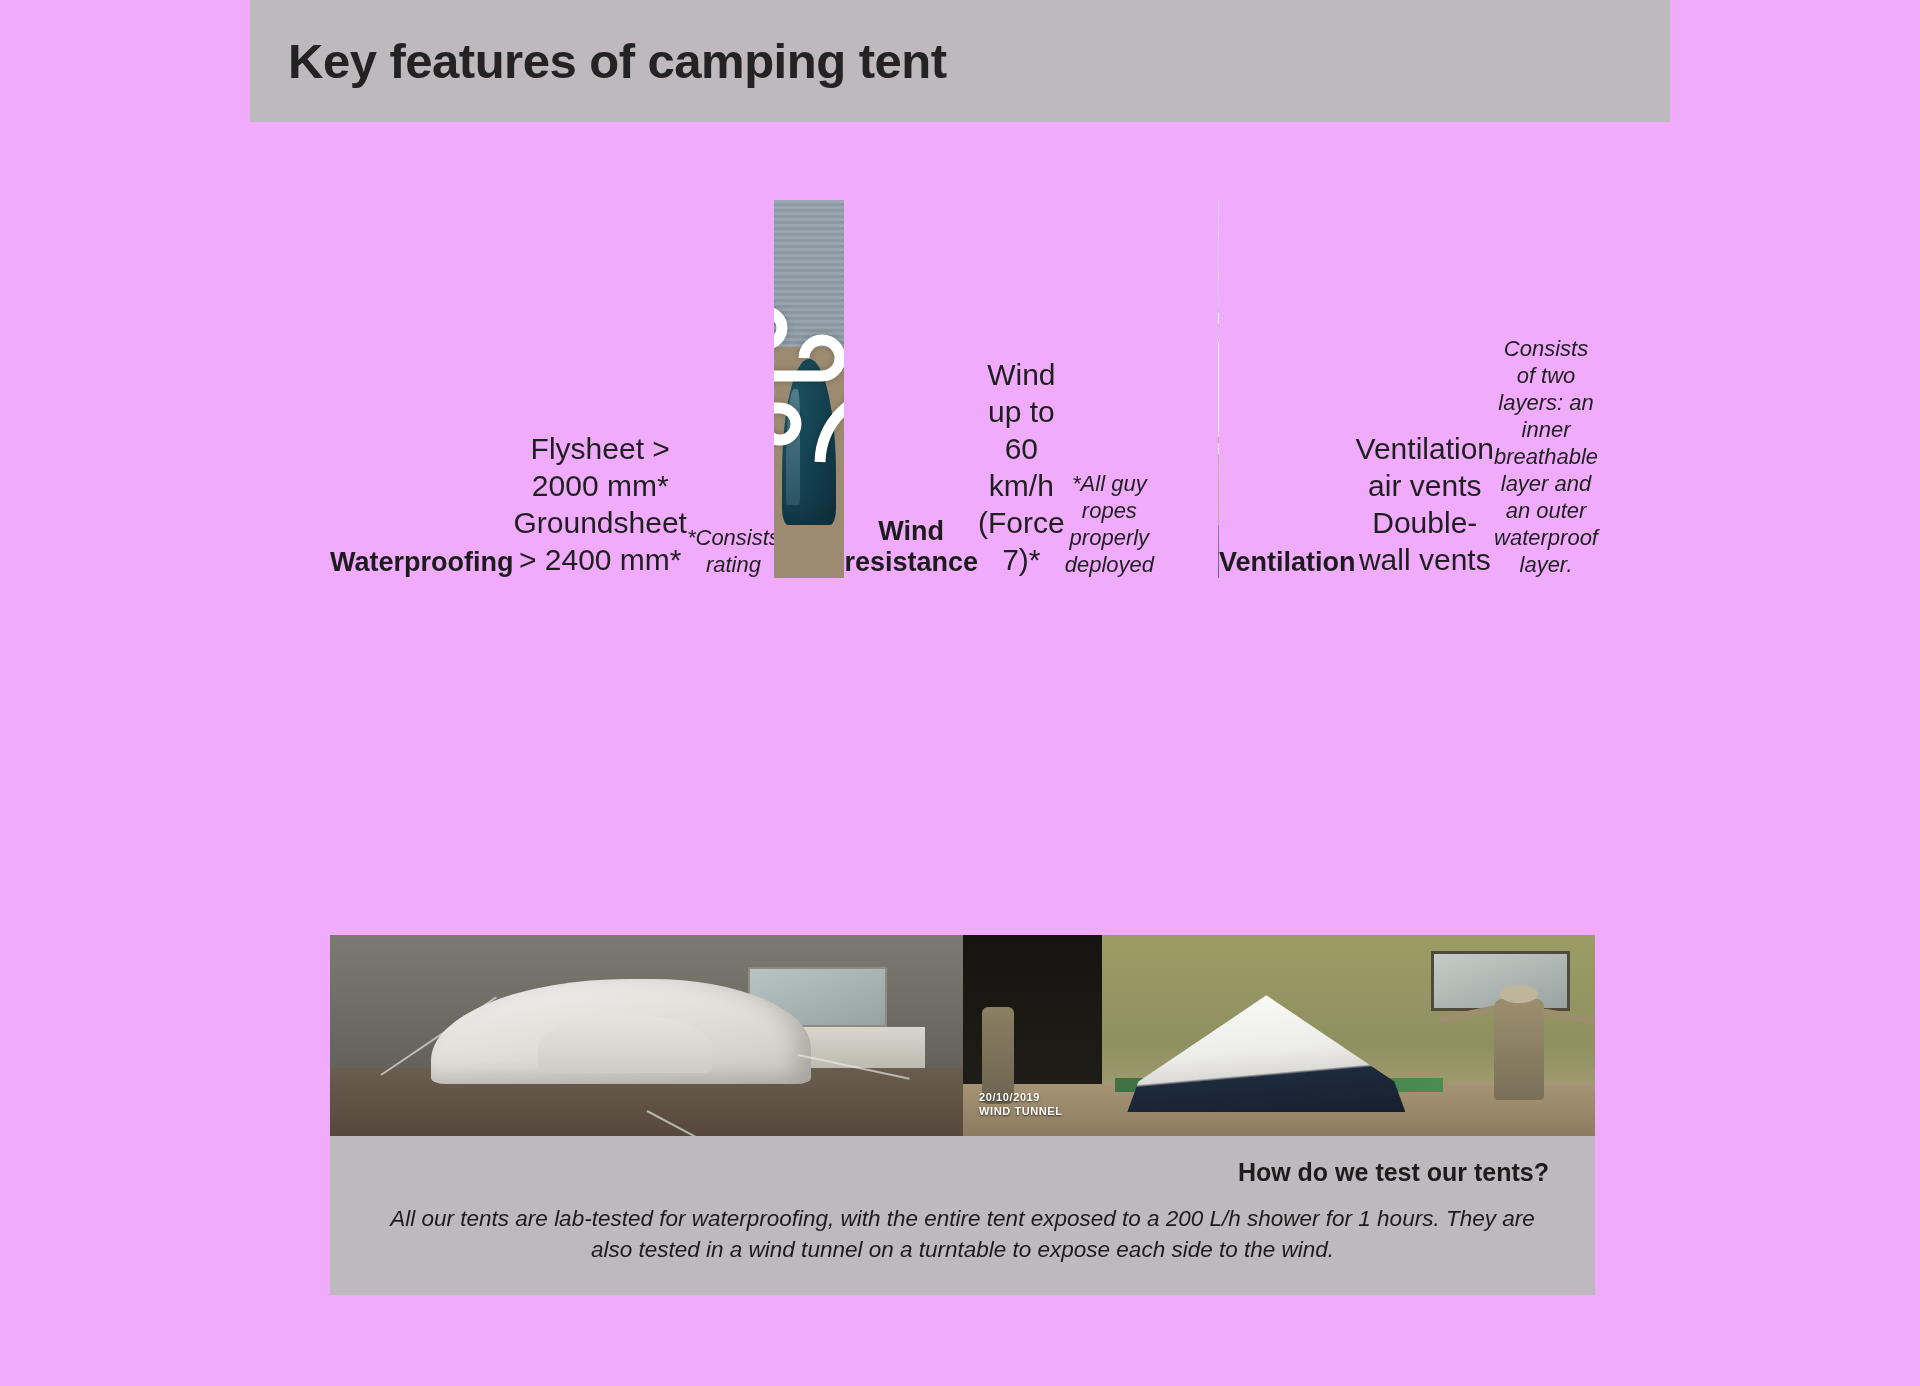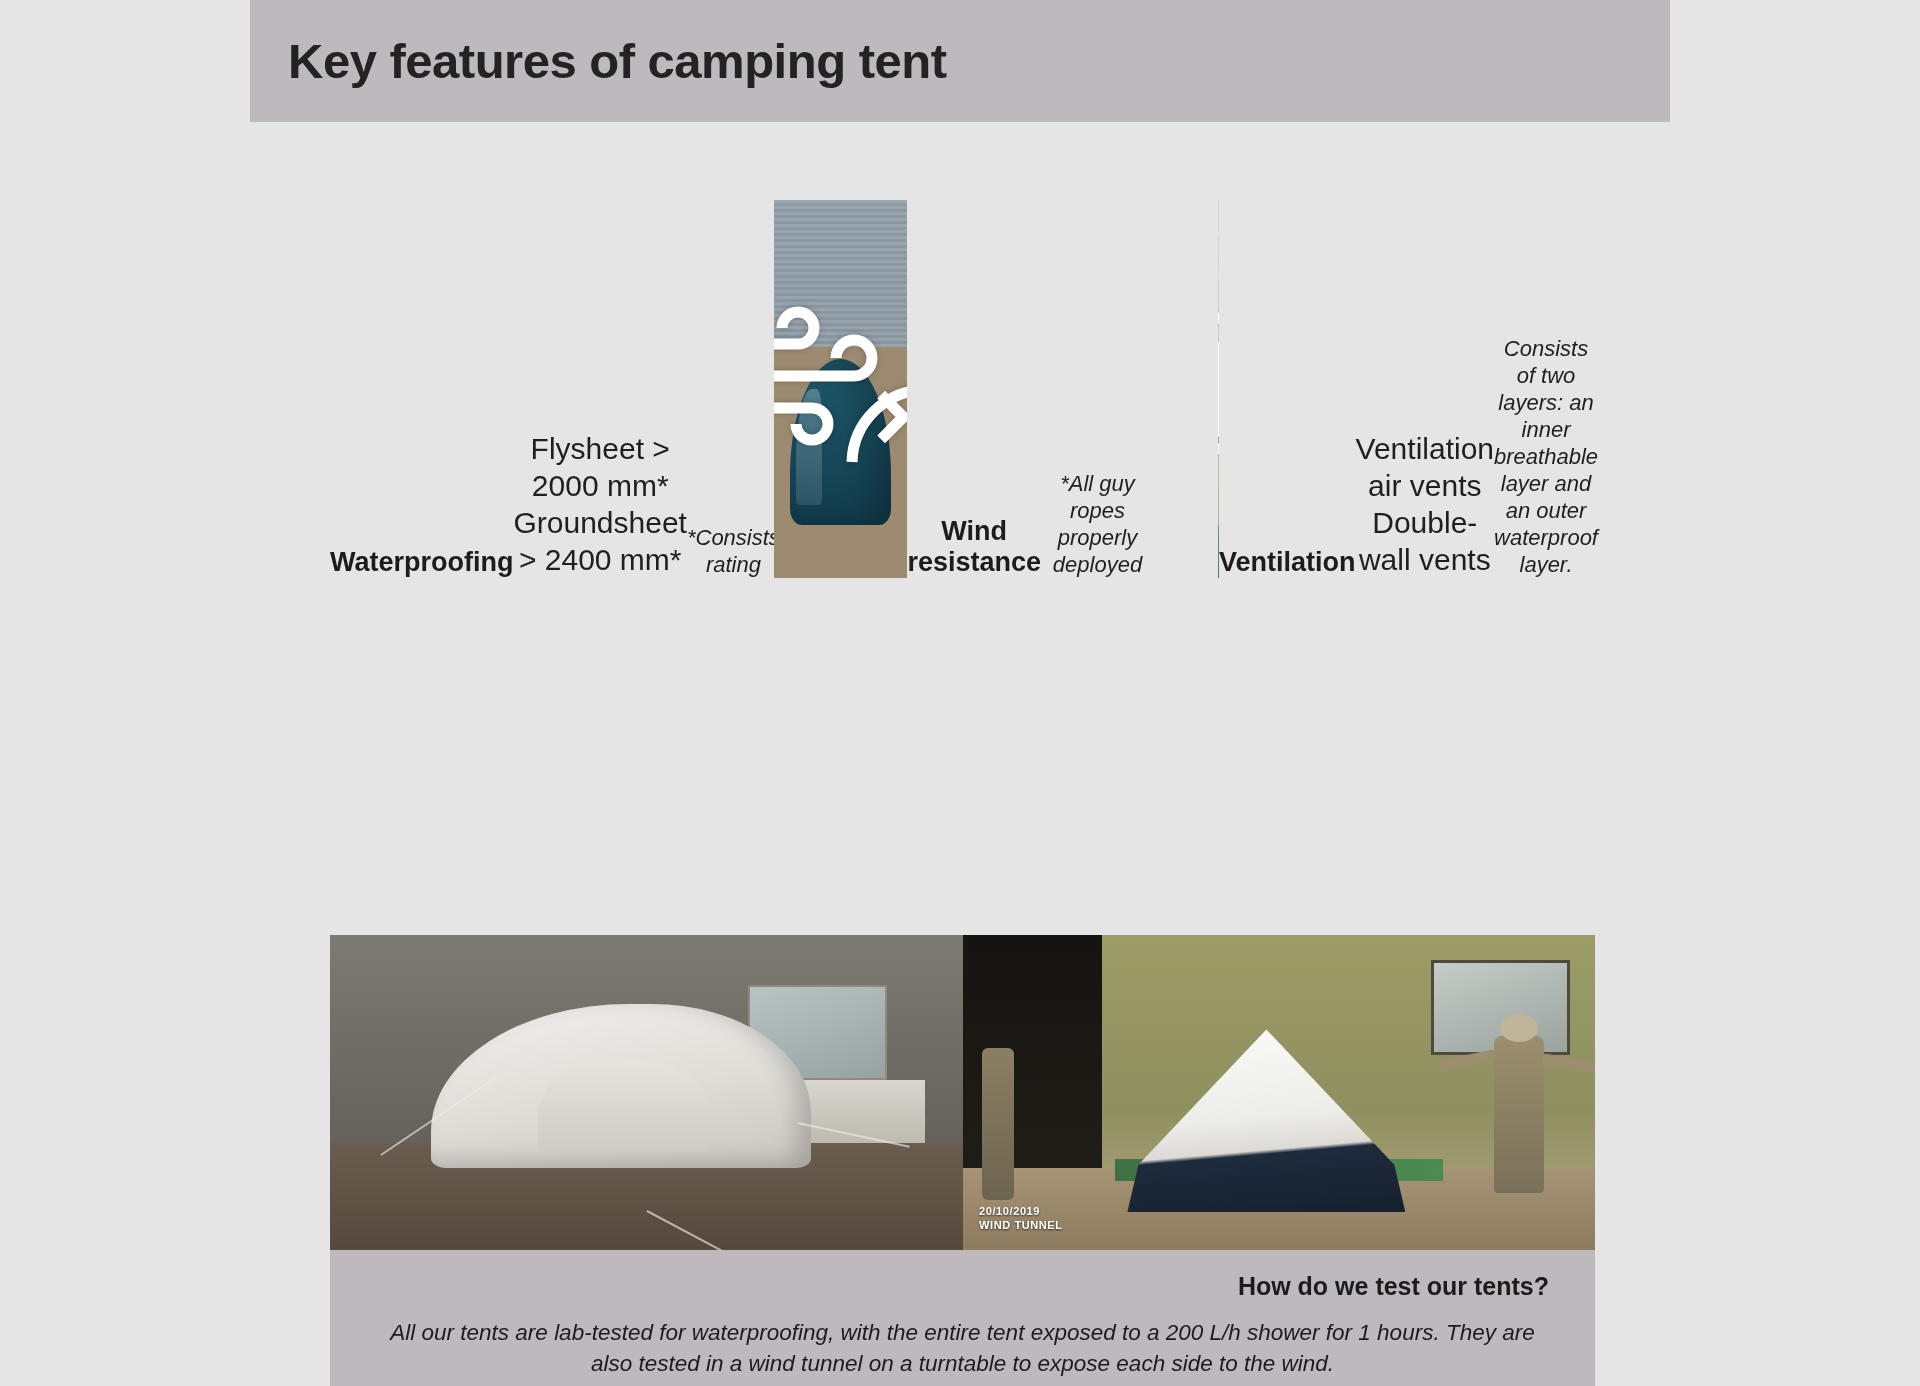--- a/index.html
+++ b/index.html
@@ -4,21 +4,21 @@
 <style>
   * { box-sizing: border-box; margin: 0; padding: 0; }
   html, body {
     width: 1920px;
     height: 1386px;
     background: #ffffff;
     font-family: "Liberation Sans", sans-serif;
     color: #1c1c1c;
     overflow: hidden;
   }
-  .page { position: relative; width: 1920px; height: 1386px; background: #e5e5e5; }
+  .page { position: relative; width: 1920px; height: 1386px; background: #f0abfc; }
 
   
   .header-banner {
     position: absolute;
     left: 250px; top: 0px;
     width: 1420px; height: 122px;
     background: #bdb9bd;
     display: flex; align-items: center;
   }
   .header-title {
@@ -122,21 +122,21 @@
   .feature-line { font-size: 30px; line-height: 37px; color: #1f1f1f; }
   .feature-note { font-size: 22px; line-height: 27px; font-style: italic; color: #1f1f1f; text-align:center; margin-top: 4px; }
   .col-wind .feature-note { margin-top: 18px; }
 
   
   .test-section {
     position: absolute;
     left: 330px; top: 935px;
     width: 1265px;
   }
-  .test-media { display: flex; width: 100%; height: 315px; }
+  .test-media { display: flex; width: 100%; height: 201px; }
   .test-shot { position: relative; overflow: hidden; }
   .test-shot.left { width: 633px; background: linear-gradient(135deg,#6e6a63 0%, #5b5650 48%, #4a443d 100%); }
   .test-shot.right { width: 632px; background: linear-gradient(120deg,#15120f 0%, #2a271f 18%, #8d8f5d 46%, #9b9b67 100%); }
 
   .shot-floor { position:absolute; left:0; bottom:0; width:100%; height:34%;
     background: linear-gradient(180deg,#6a5c4e,#56483c); }
   .shot-wall { position:absolute; left:0; top:0; width:100%; height:66%;
     background: linear-gradient(180deg,#7d7a72,#65625b); }
   .shot-window { position:absolute; right:12%; top:16%; width:22%; height:30%;
     background: linear-gradient(160deg,#b9c4c2,#96a3a2); border:2px solid #8e8a80; }
@@ -233,20 +233,24 @@
           <svg viewBox="0 0 190 170">
             <path d="M8 40 L52 40 a16 16 0 1 0 -16 -16" fill="none" stroke="#fff" stroke-width="11" stroke-linecap="butt"></path>
             <path d="M8 72 L108 72 a18 18 0 1 0 -18 -18" fill="none" stroke="#fff" stroke-width="11"></path>
             <path d="M18 104 L66 104 a16 16 0 1 1 -16 16" fill="none" stroke="#fff" stroke-width="11"></path>
             <path d="M178 86 A74 74 0 0 0 106 158" fill="none" stroke="#fff" stroke-width="11"></path>
             <path d="M126 100 L152 100 L152 126" fill="none" stroke="#fff" stroke-width="11" stroke-linecap="square" transform="rotate(45 139 113)"></path>
           </svg>
         </div>
       </div>
       <div class="feature-title">Wind resistance</div>
+      <div class="feature-lines">
+        <div class="feature-line">Wind up to 60 km/h</div>
+        <div class="feature-line">(Force 7)*</div>
+      </div>
       <div class="feature-note">*All guy ropes properly deployed</div>
     </div>
 
     <div class="feature-col col-vent">
       <div class="photo-wrap">
         <div class="photo photo-vent">
           <div class="canopy"></div>
           <div class="canopy2"></div>
           <div class="foliage"></div>
           <div class="pole1"></div>

